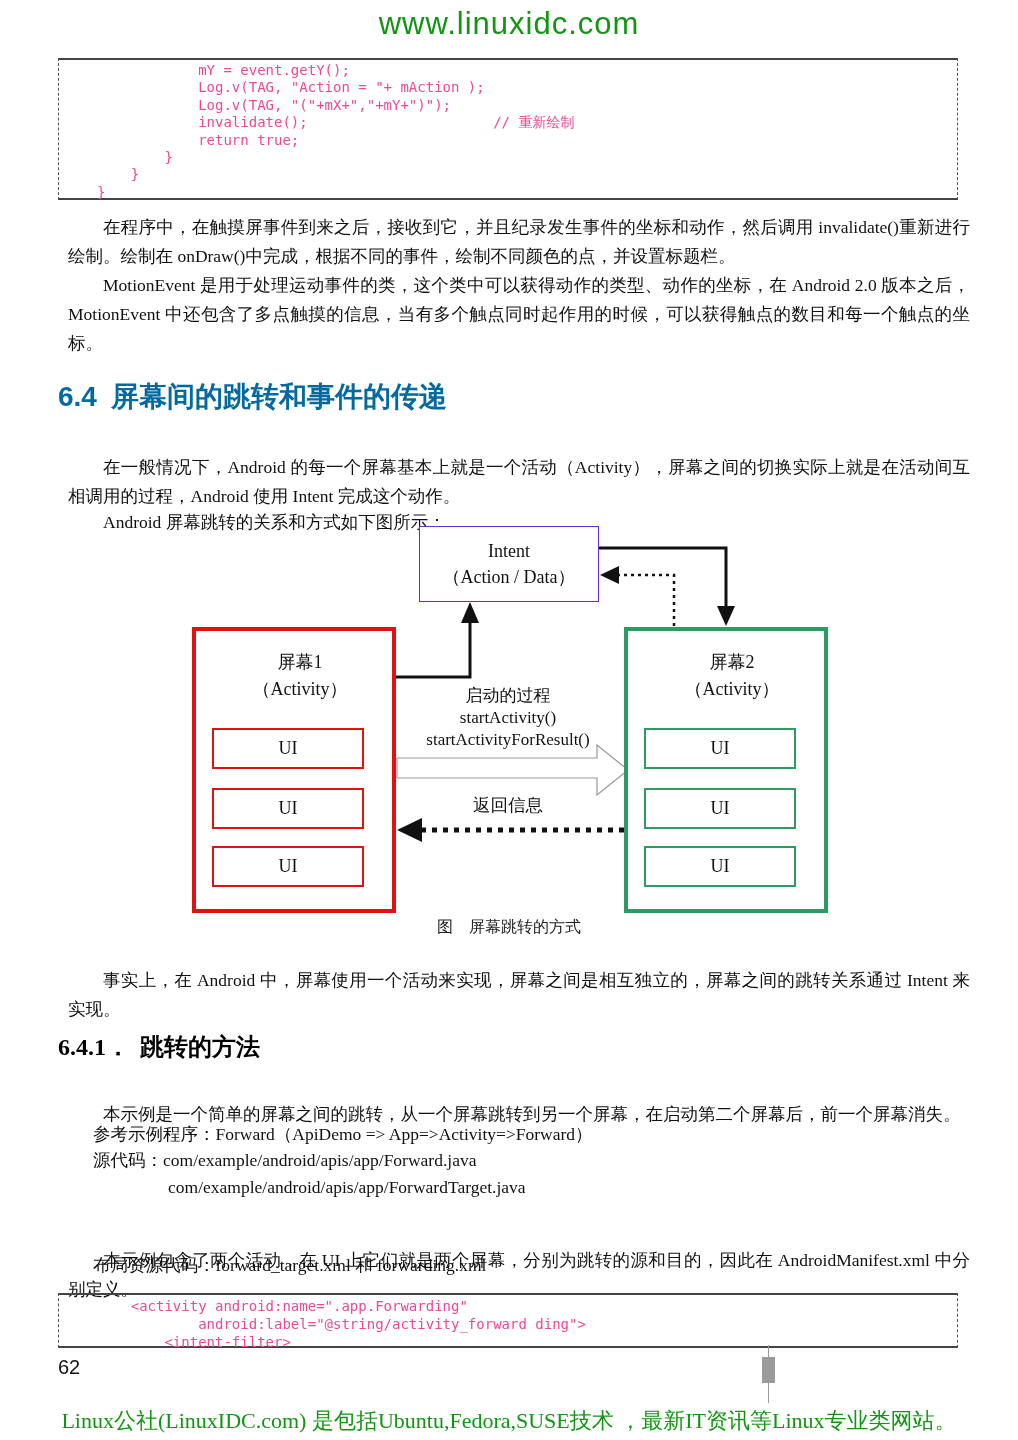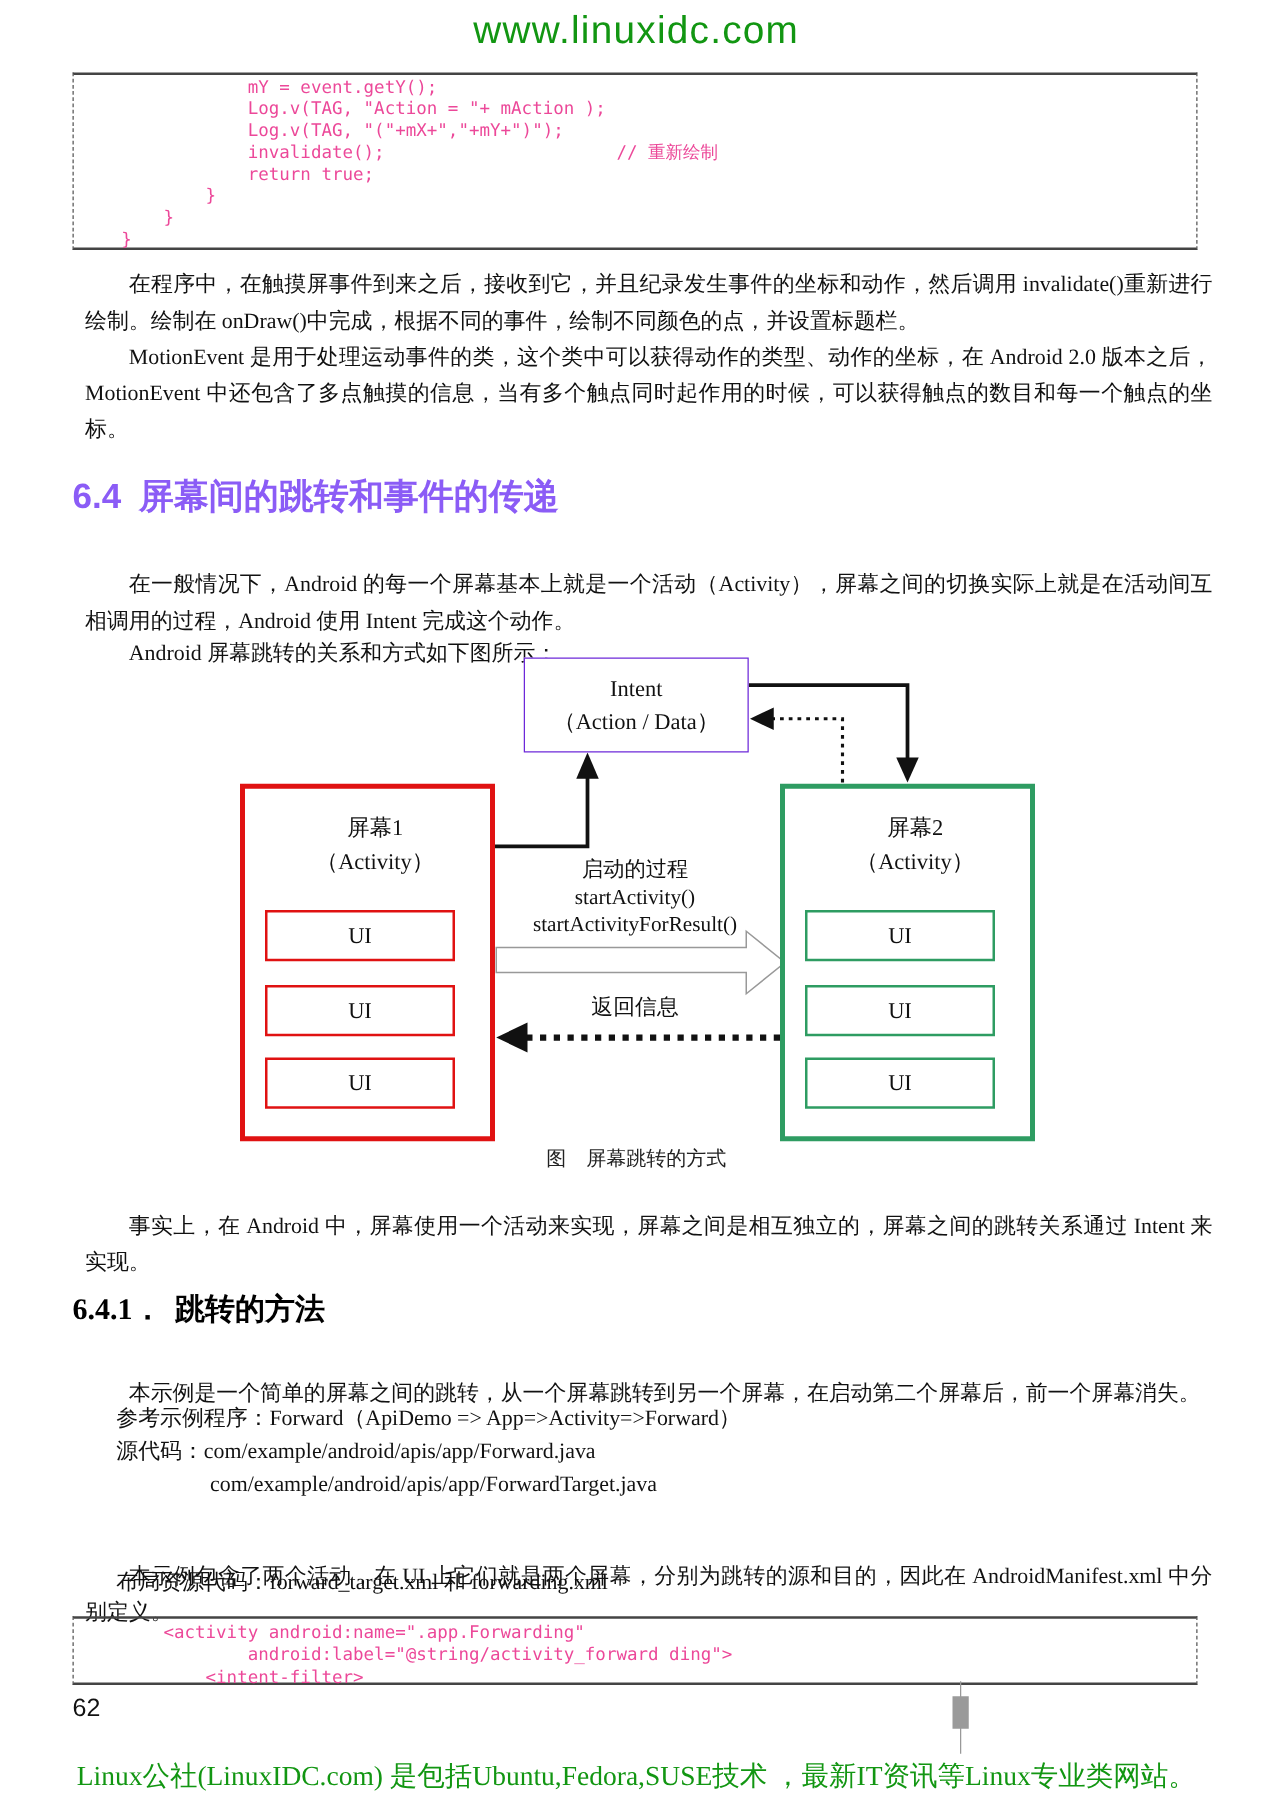--- a/index.html
+++ b/index.html
@@ -47,21 +47,21 @@
     position:absolute;left:58px;width:902px;
     font-size:17.5px;line-height:29px;
     text-align:justify;margin:10px;
   }
   .indent{text-indent:2em;}
   .ref{position:absolute;left:58px;width:902px;font-size:17.5px;line-height:26px;padding-left:35px;box-sizing:border-box;margin:0;}
   .ref-cont{padding-left:110px;}
   h2.sec{
     position:absolute;left:58px;top:378px;margin:0;
     font-family:"Liberation Sans","DejaVu Sans",sans-serif;
-    font-size:28px;font-weight:bold;color:#8b5cf6;
+    font-size:28px;font-weight:bold;color:#0369a1;
   }
   h2.sec .num{margin-right:14px;font-family:"Liberation Sans","DejaVu Sans",sans-serif;}
   h3.sec{
     position:absolute;left:58px;top:1031px;margin:0;
     font-size:24px;font-weight:bold;color:#000;
     font-family:"Liberation Sans","DejaVu Sans",sans-serif;
   }
   h3.sec .num{font-family:"Liberation Serif","DejaVu Serif",serif;margin-right:10px;}
   
   .diagram{position:absolute;left:0;top:525px;width:1018px;height:420px;}

